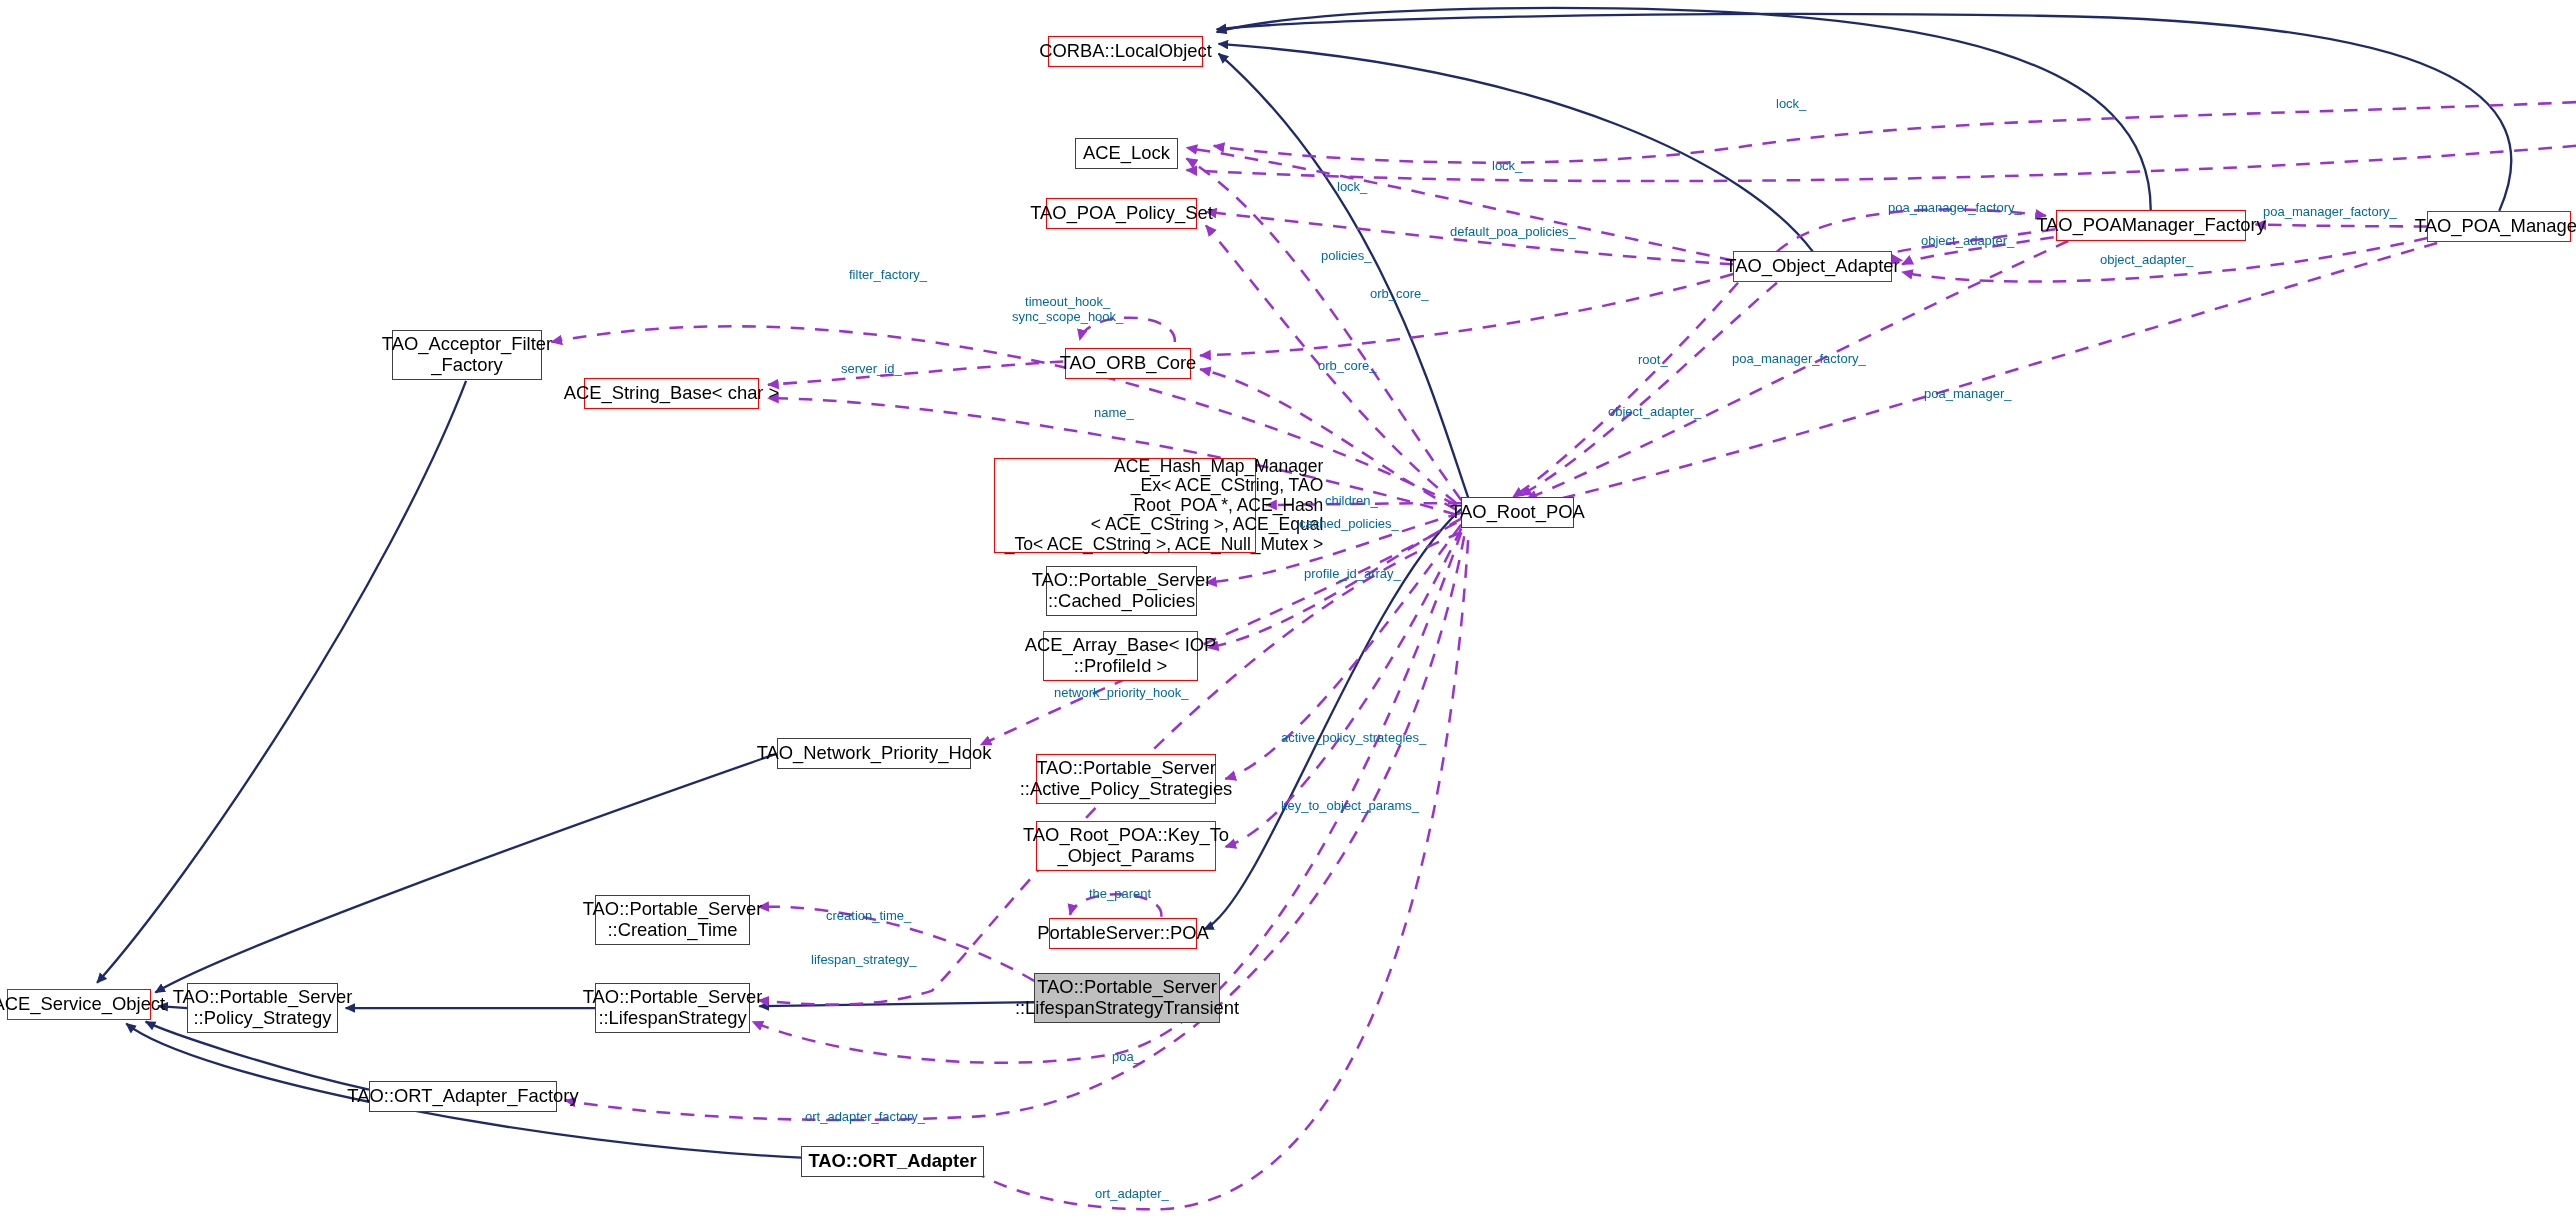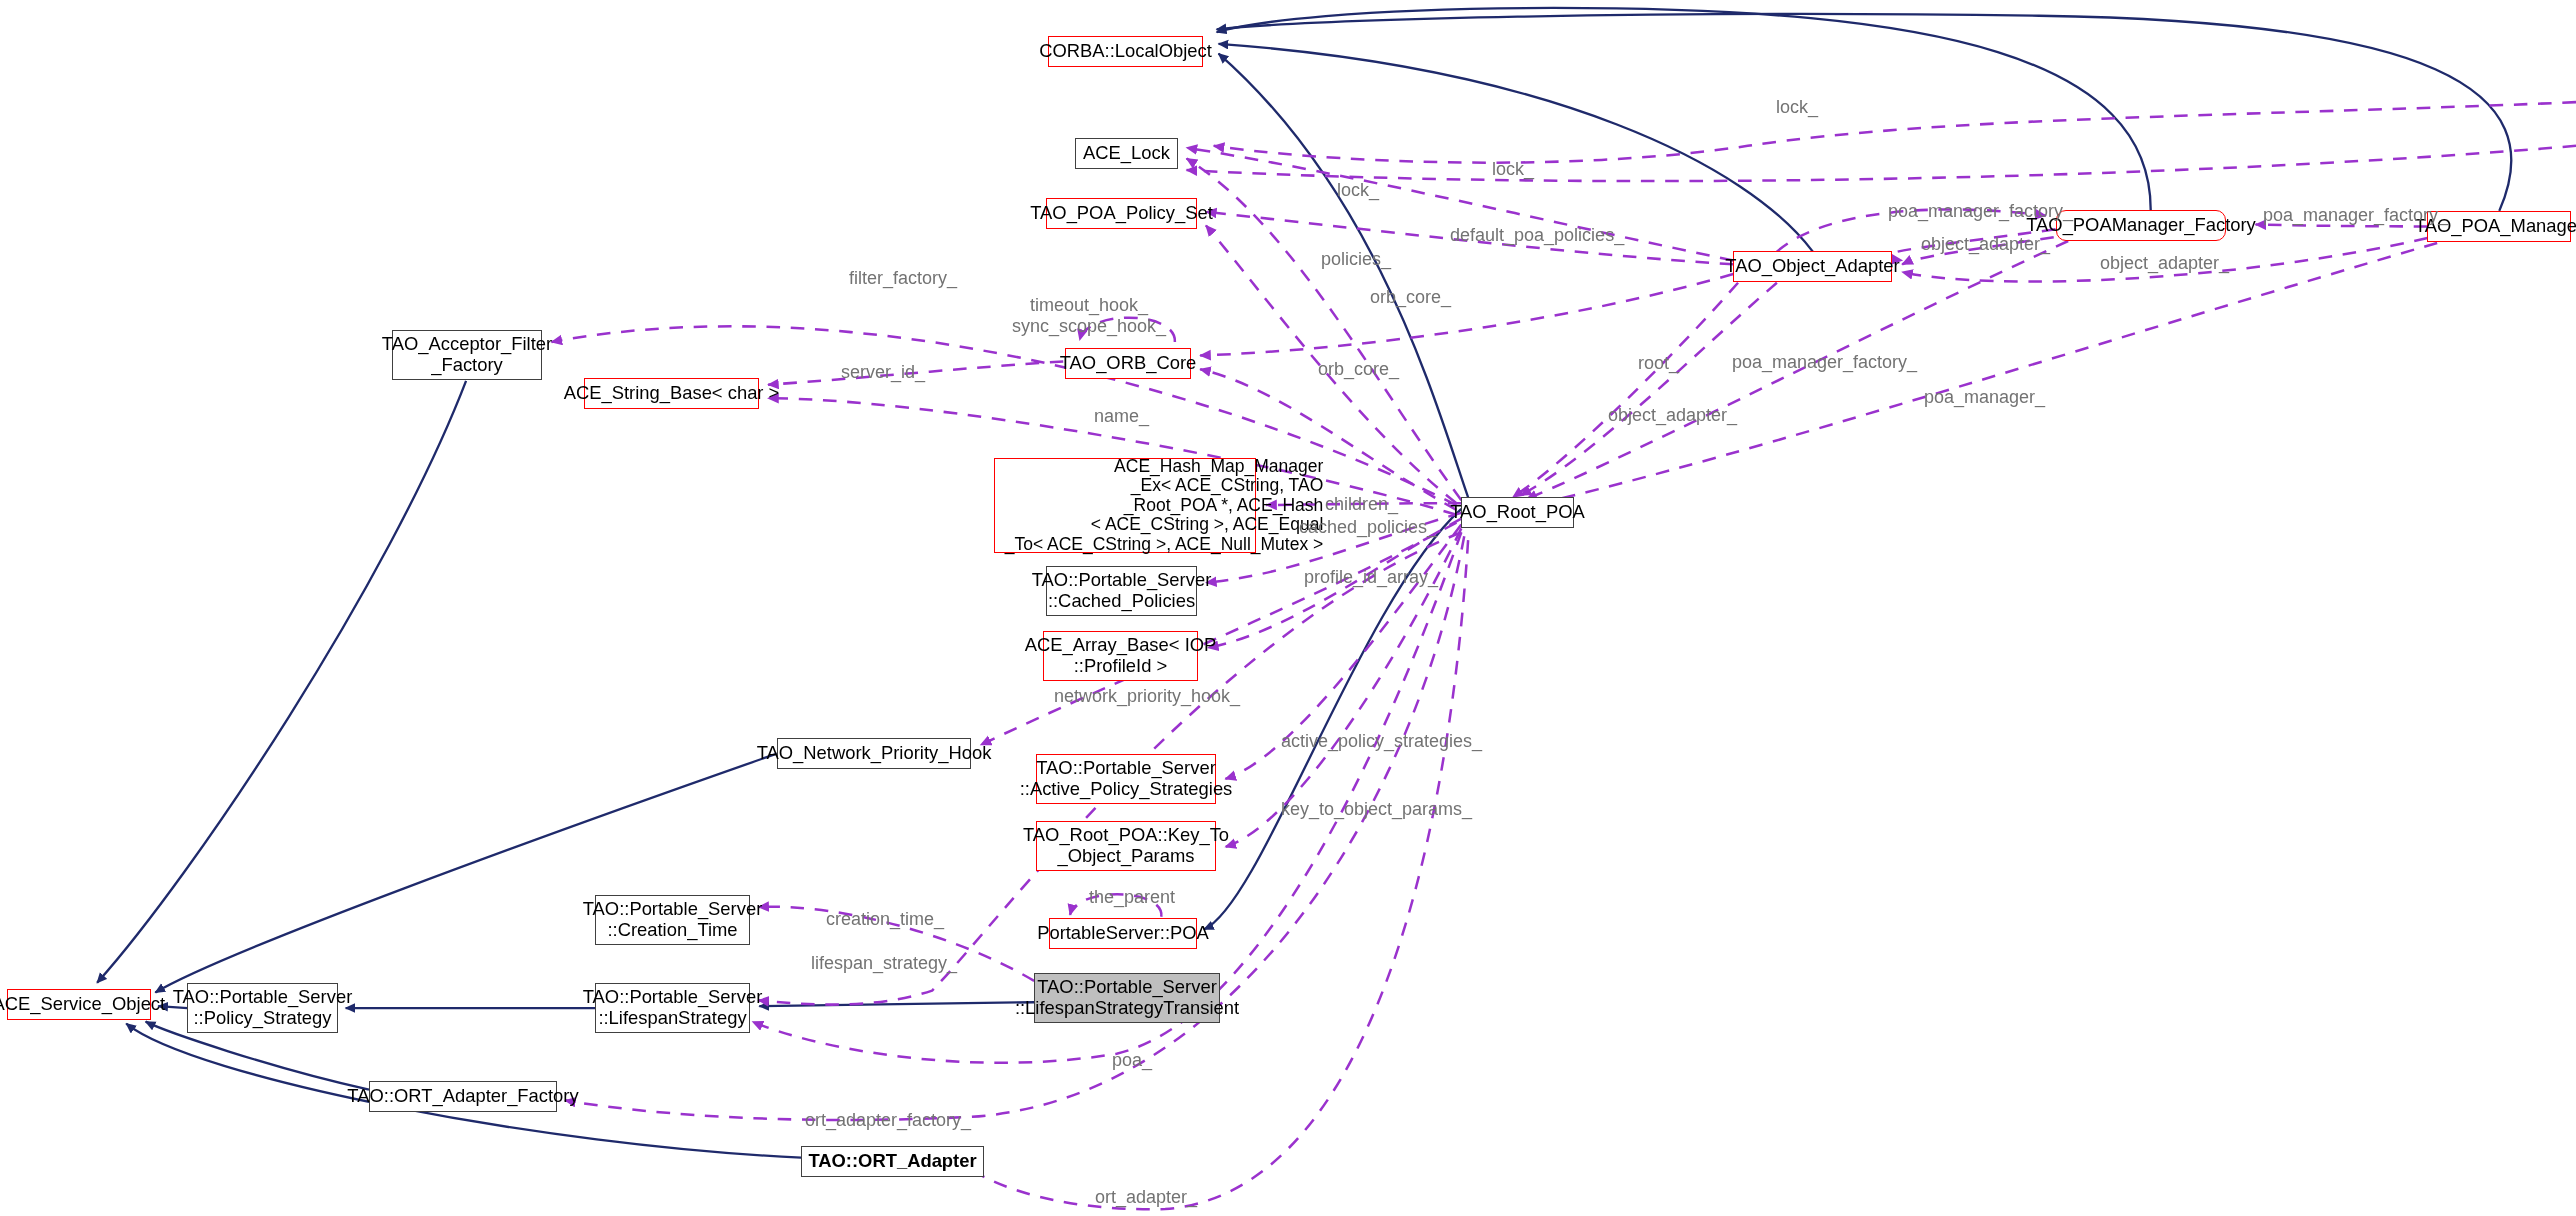--- a/index.html
+++ b/index.html
@@ -6,21 +6,21 @@
   html,body{margin:0;padding:0;background:#ffffff;}
   body{font-family:"Liberation Sans",sans-serif;}
   #canvas{position:relative;width:2576px;height:1217px;background:#ffffff;overflow:hidden;}
   svg#edges{position:absolute;left:0;top:0;width:2576px;height:1217px;}
   .node{position:absolute;box-sizing:border-box;display:flex;align-items:center;
         justify-content:center;text-align:center;background:#ffffff;
         font-size:18.4px;line-height:1.12;color:#000000;white-space:pre;z-index:5;}
   .node.red{border:1.9px solid #ff0000;}
   .node.dark{border:1.9px solid #404040;}
   .node.hl{border:1.9px solid #404040;background:#bfbfbf;}
-  .elabel{position:absolute;font-size:18px;color:#737373;white-space:pre;
+  .elabel{position:absolute;font-size:13px;color:#0369a1;white-space:pre;
           z-index:6;line-height:1.15;}
 </style>
 </head>
 <body>
 
 <div id="canvas">
 
   <svg id="edges" viewBox="0 0 2653 1253" xmlns="http://www.w3.org/2000/svg">
     <defs>
       <marker id="ah-inh" markerWidth="12" markerHeight="12" refX="10" refY="5" orient="auto" markerUnits="userSpaceOnUse">
@@ -155,21 +155,21 @@
   <div class="node dark" style="left:187px;top:983px;width:151px;height:50px;">TAO::Portable_Server
 ::Policy_Strategy</div>
   <div class="node dark" style="left:595px;top:983px;width:155px;height:50px;">TAO::Portable_Server
 ::LifespanStrategy</div>
   <div class="node hl" style="left:1034px;top:973px;width:186px;height:50px;">TAO::Portable_Server
 ::LifespanStrategyTransient</div>
   <div class="node dark" style="left:369px;top:1081px;width:188px;height:31px;">TAO::ORT_Adapter_Factory</div>
   <div class="node dark" style="left:801px;top:1146px;width:183px;height:31px;font-weight:bold;">TAO::ORT_Adapter</div>
   <div class="node dark" style="left:1461px;top:497px;width:113px;height:31px;">TAO_Root_POA</div>
   <div class="node red" style="left:1733px;top:251px;width:159px;height:31px;">TAO_Object_Adapter</div>
-  <div class="node red" style="left:2056px;top:210px;width:170px;height:31px;border-radius:10px;">TAO_POAManager_Factory</div>
+  <div class="node red" style="left:2056px;top:210px;width:190px;height:31px;">TAO_POAManager_Factory</div>
   <div class="node red" style="left:2427px;top:211px;width:144px;height:31px;">TAO_POA_Manager</div>
 
   <div class="elabel" style="left:1776px;top:97px;">lock_</div>
   <div class="elabel" style="left:1492px;top:159px;">lock_</div>
   <div class="elabel" style="left:1337px;top:180px;">lock_</div>
   <div class="elabel" style="left:1450px;top:225px;">default_poa_policies_</div>
   <div class="elabel" style="left:1321px;top:249px;">policies_</div>
   <div class="elabel" style="left:1888px;top:201px;">poa_manager_factory_</div>
   <div class="elabel" style="left:1921px;top:234px;">object_adapter_</div>
   <div class="elabel" style="left:2263px;top:205px;">poa_manager_factory_</div>

